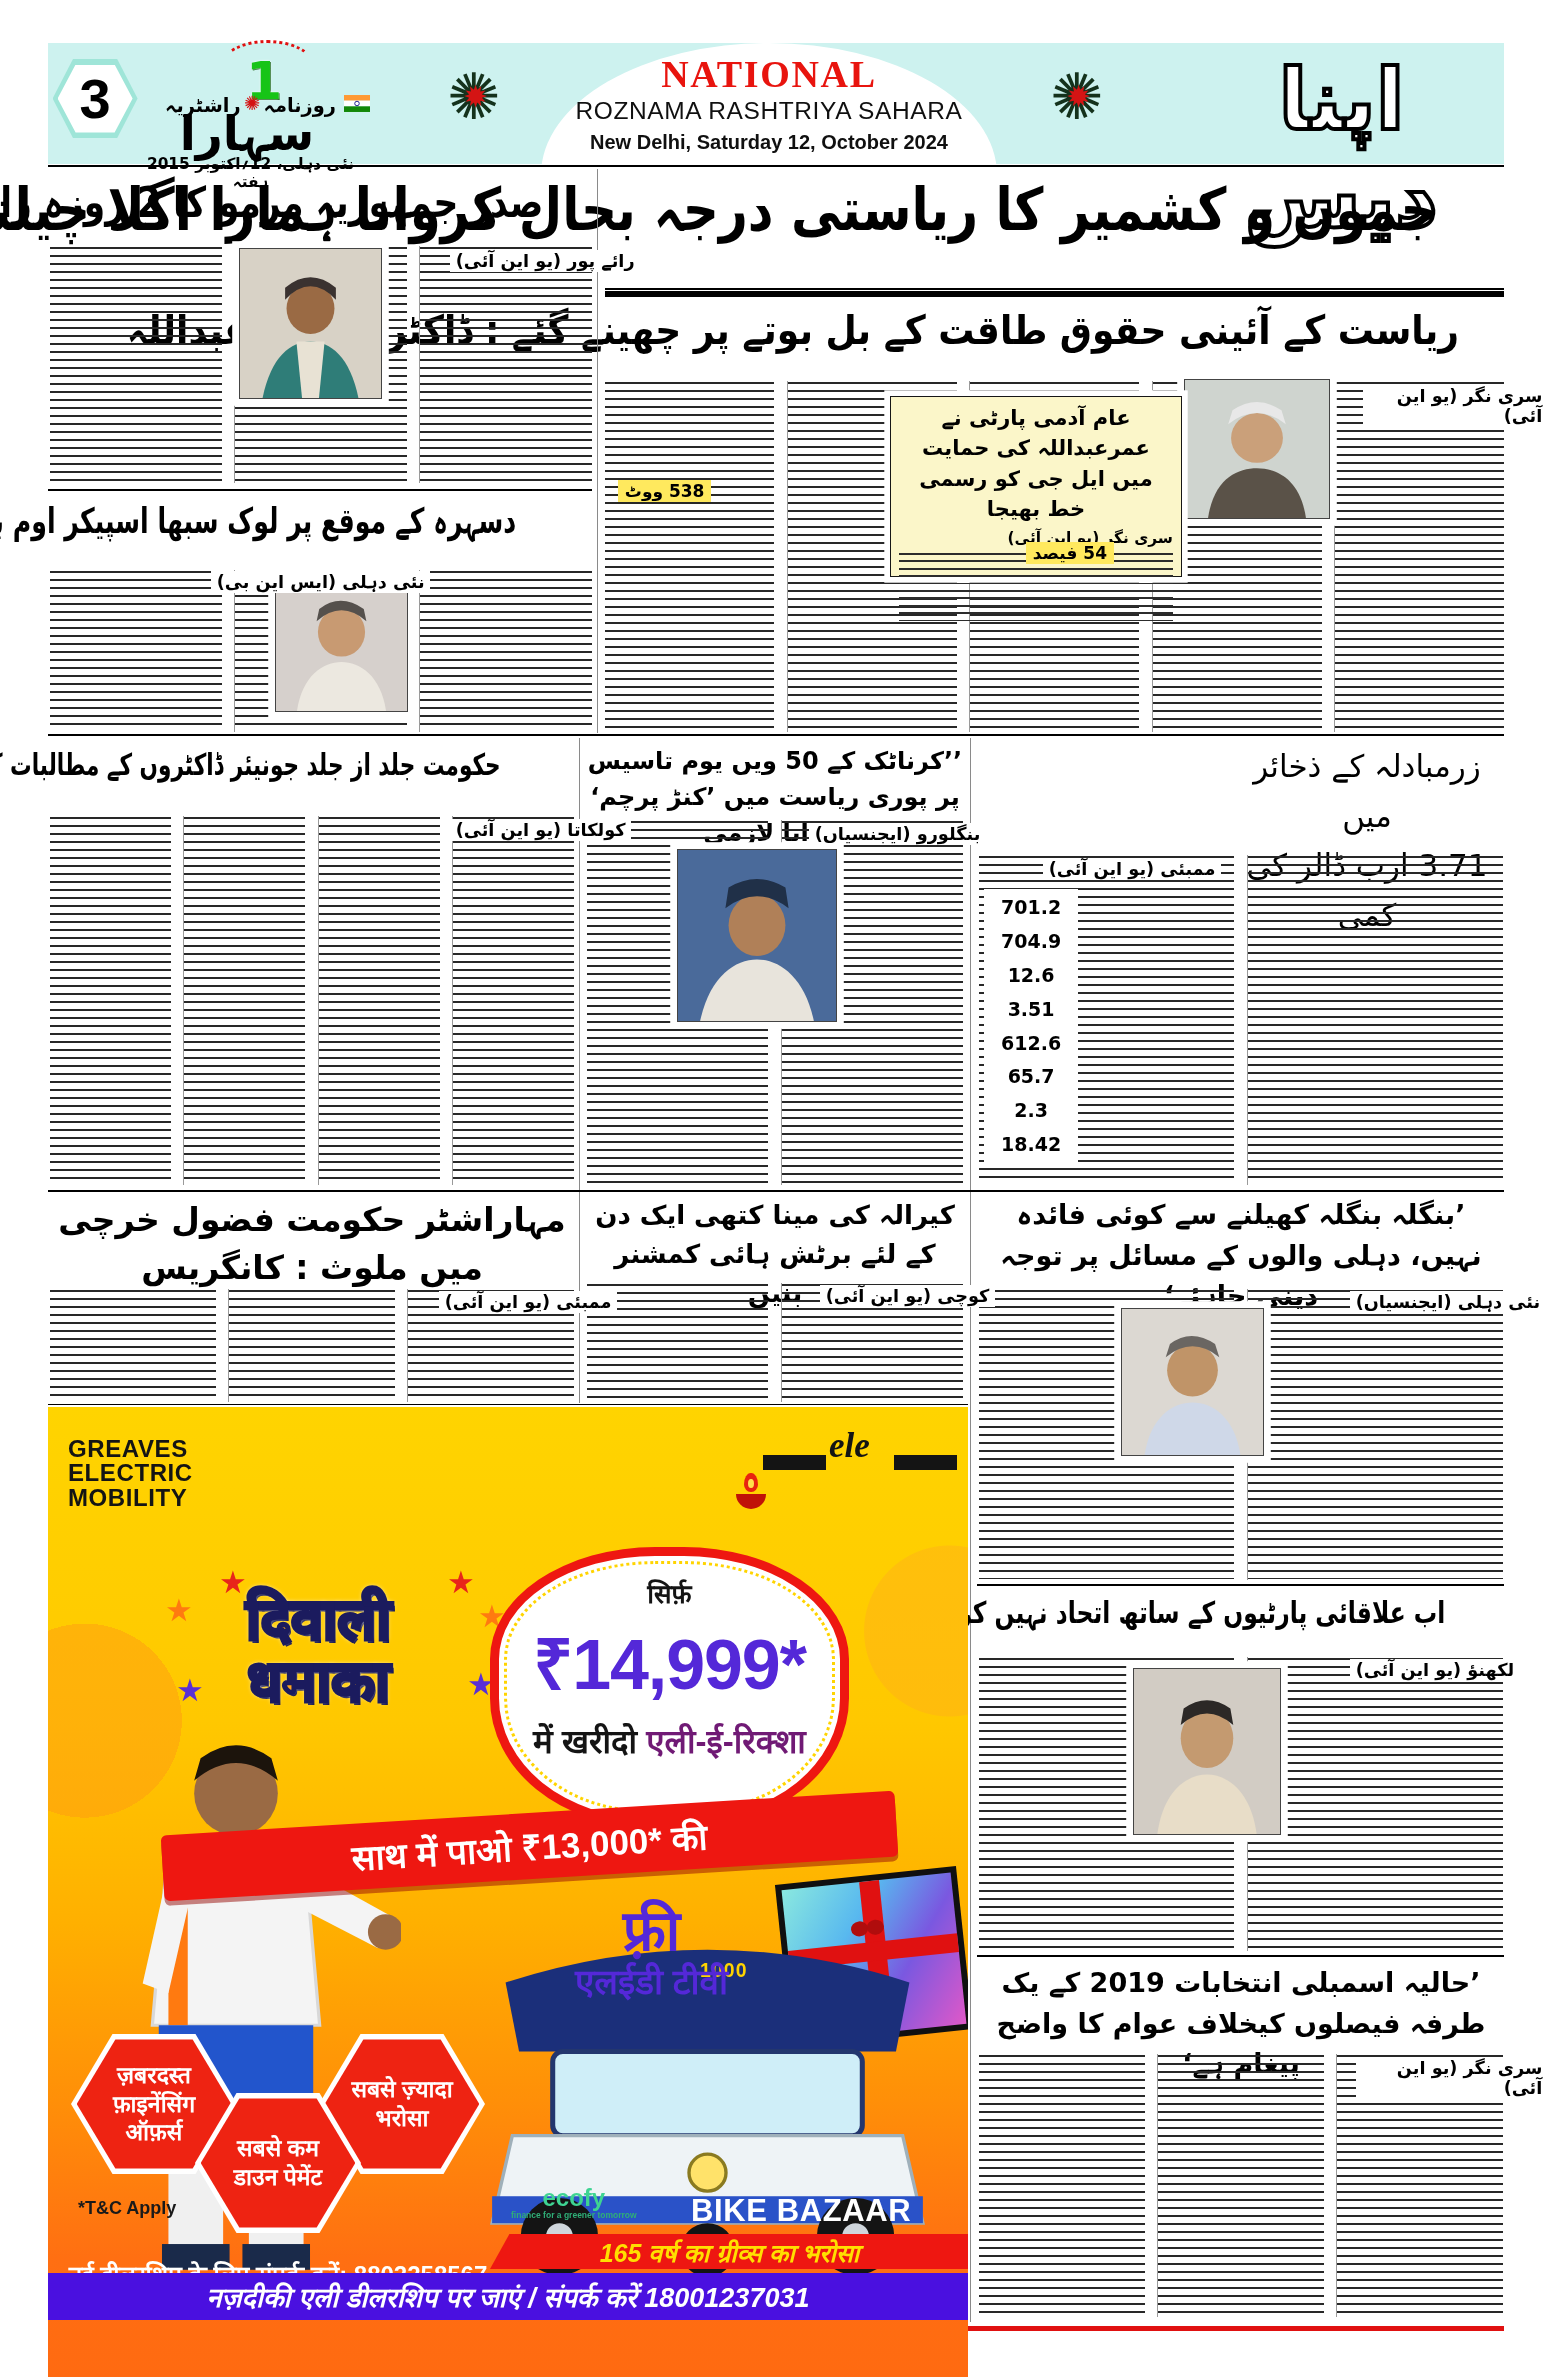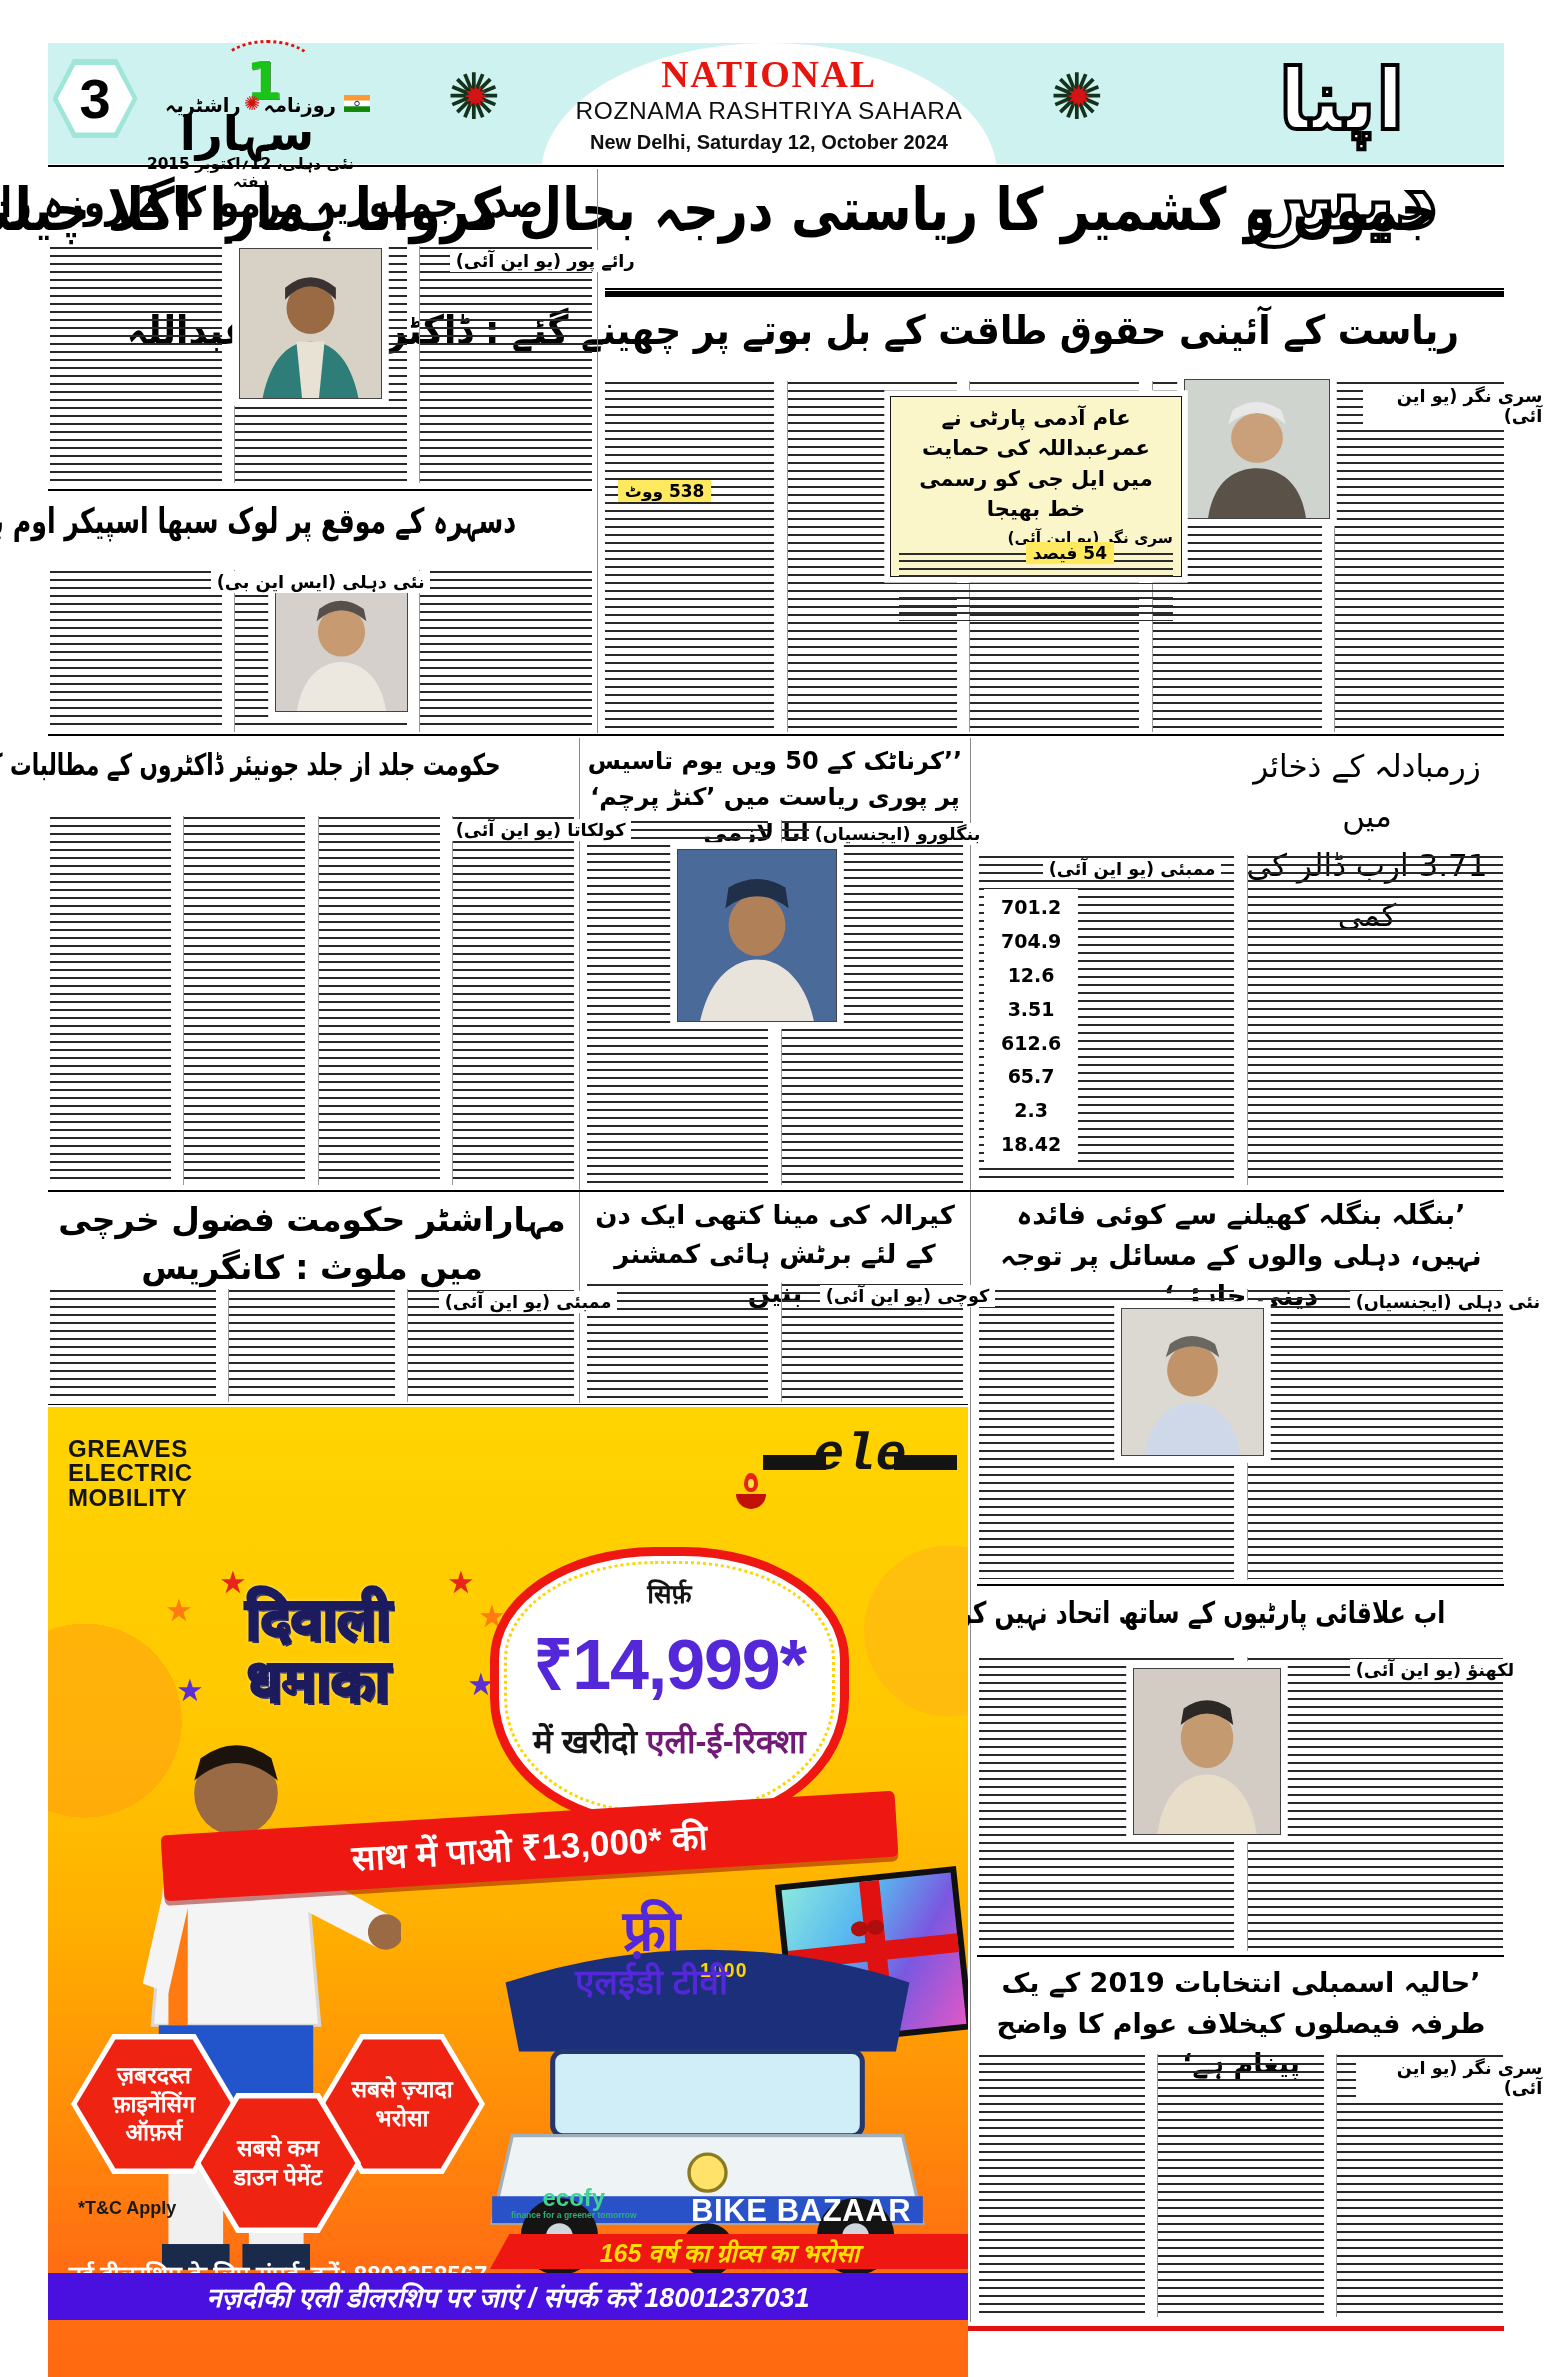--- a/index.html
+++ b/index.html
@@ -64,22 +64,22 @@
     font-family:"DejaVu Sans",sans-serif;font-weight:normal;color:#000;font-size:31px;line-height:1.6;}
   
   .ad{position:absolute;left:48px;top:1407px;width:920px;height:1120px;overflow:hidden;z-index:1;
     background:
       radial-gradient(circle at 4% 28%, rgba(255,150,20,.45) 0 97px, rgba(0,0,0,0) 97px),
       radial-gradient(circle at 98% 20%, rgba(255,170,30,.4) 0 85px, rgba(0,0,0,0) 86px),
       linear-gradient(180deg,#ffd400 0%,#ffc800 28%,#ffb000 46%,#ff8f08 62%,#ff6f12 76%,#ff6410 100%);}
   .greaves{position:absolute;left:20px;top:30px;font-weight:bold;font-size:24px;line-height:1.02;color:#141414;letter-spacing:0.6px;}
   .elelogo{position:absolute;left:715px;top:24px;width:194px;height:63px;}
   .elelogo .bar{position:absolute;height:15px;background:#141414;top:24px;}
-  .elelogo .txt{position:absolute;left:50px;top:-4.6px;font-size:52px;font-weight:bold;font-style:italic;color:#141414;
-    font-family:Liberation Mono, monospace;}
+  .elelogo .txt{position:absolute;left:66px;top:-4.6px;font-size:35px;font-weight:bold;font-style:italic;color:#141414;
+    font-family:Liberation Serif, serif;}
   .diya{position:absolute;left:688px;top:66px;width:30px;height:42px;}
   .diya .flame{position:absolute;left:8px;top:0;width:13.7px;height:19.4px;background:#e8230f;
     border-radius:50% 50% 50% 50%/60% 60% 40% 40%;}
   .diya .flame::after{content:"";position:absolute;left:4px;top:5.7px;width:5.7px;height:9px;background:#ffe14a;border-radius:50%;}
   .diya .cup{position:absolute;left:0;top:20.5px;width:30px;height:15px;background:#c01208;border-radius:0 0 15px 15px;}
   .diwali{position:absolute;left:134px;top:182px;width:273px;text-align:center;z-index:2;}
   .diwali .w{font-weight:bold;font-size:57px;line-height:1.08;color:#ffa81e;
     -webkit-text-stroke:3.4px #1b1b5e;text-shadow:0 0 5.7px #ffffff,2.3px 3.4px 0 #10104a;}
   .dstar{position:absolute;font-size:31px;line-height:1;z-index:2;}
   .medallion{position:absolute;left:442px;top:140px;width:359px;height:280px;background:#ffffff;

